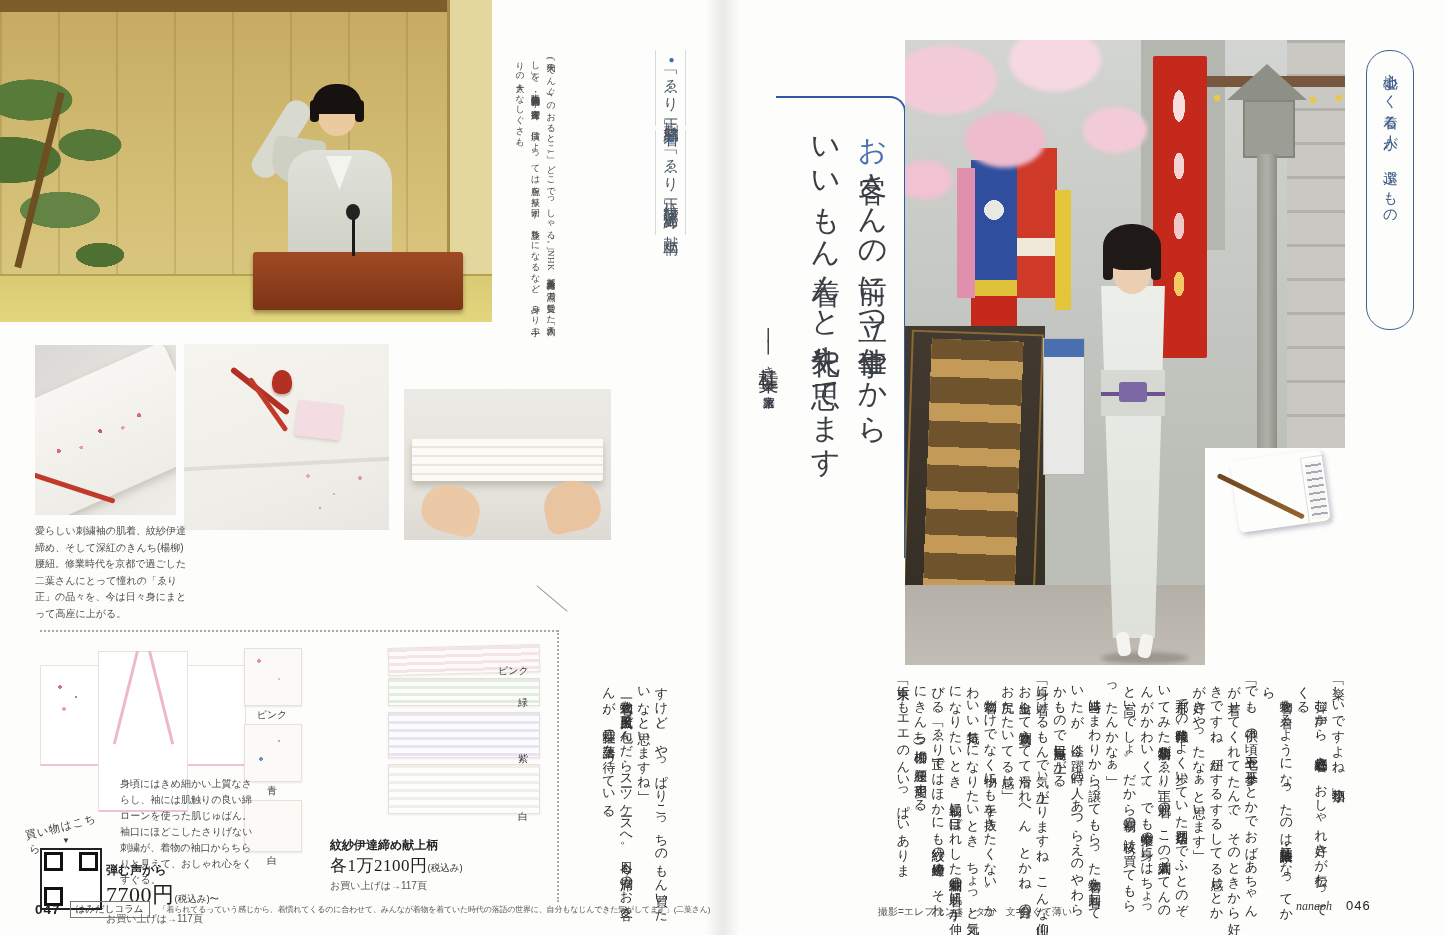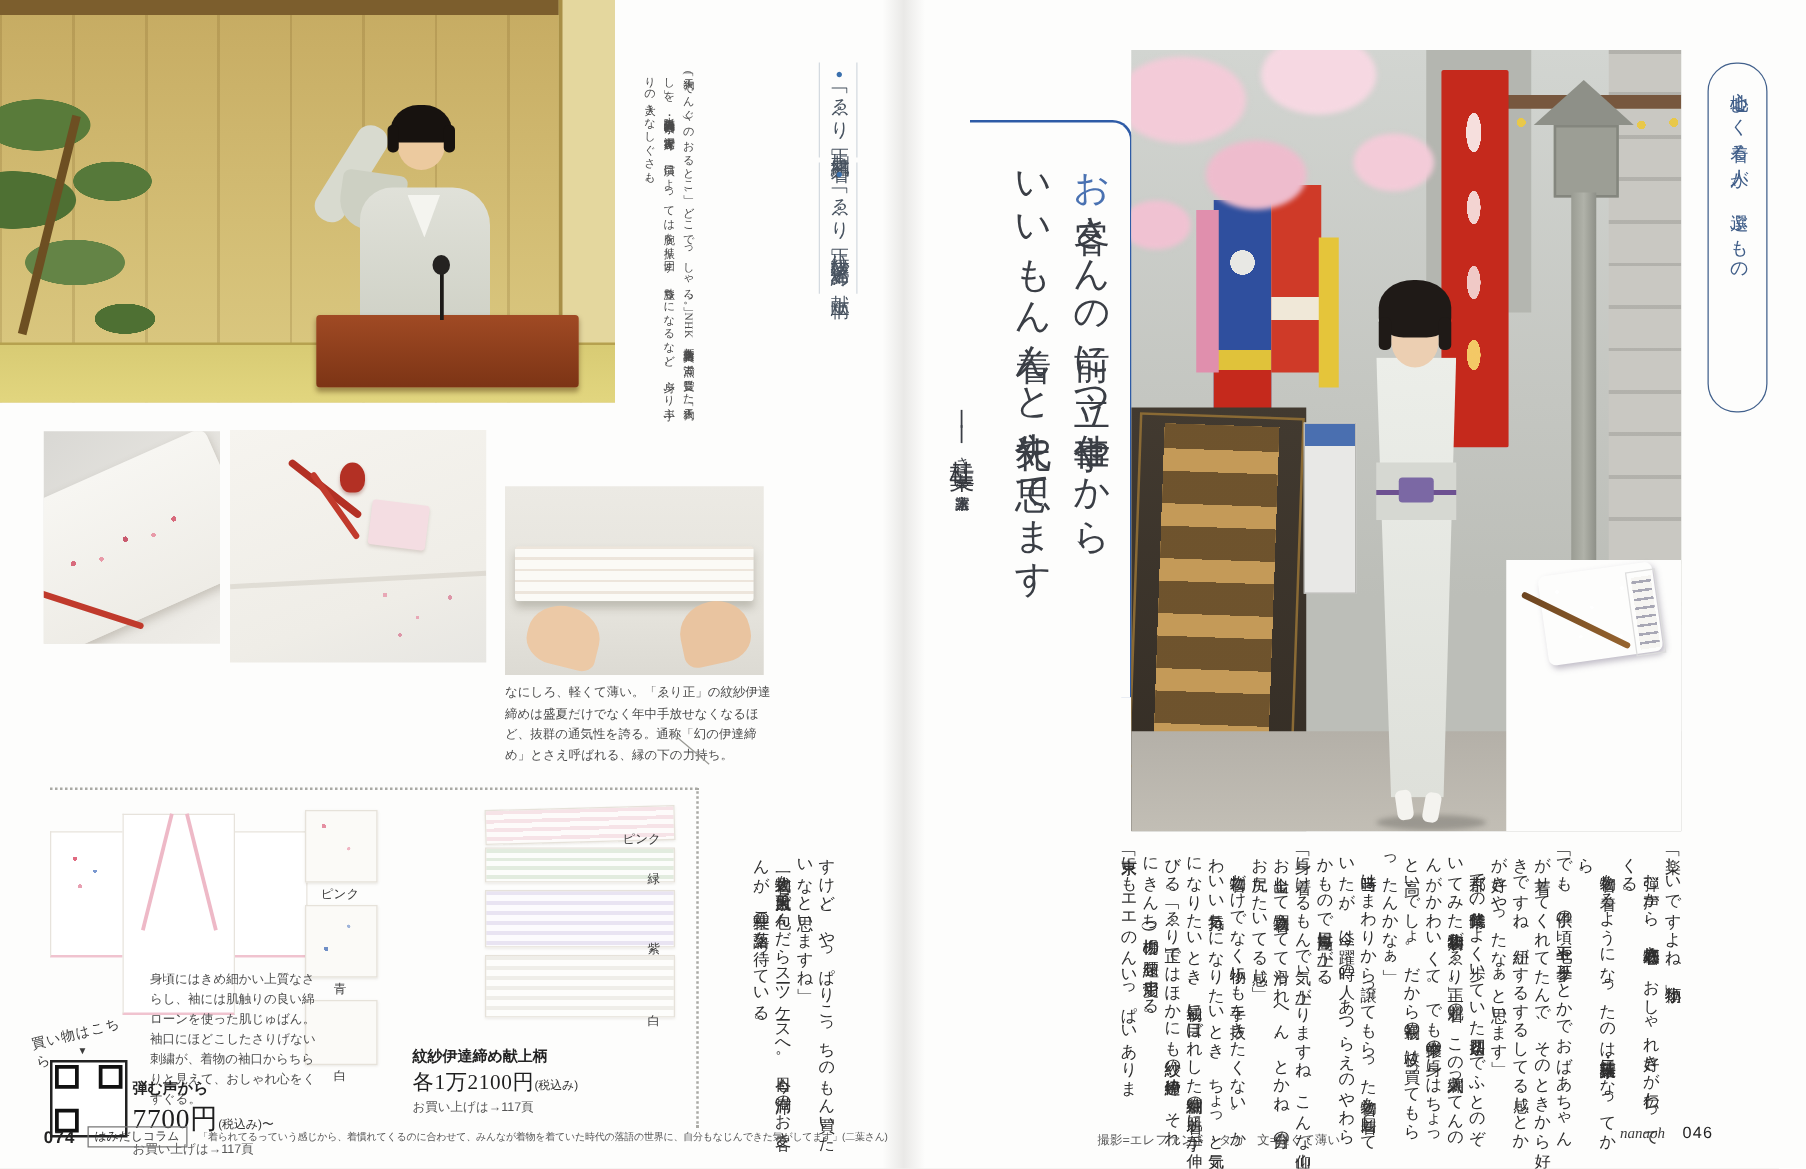--- a/index.html
+++ b/index.html
@@ -310,21 +310,21 @@
     <div class="abs flat-knot"></div>
     <div class="abs flat-pink"></div>
     <div class="abs flat-spots"></div>
   </div>
   <div id="photo-hands" class="abs">
     <div class="abs hands-strip"></div>
     <div class="abs hand-l"></div>
     <div class="abs hand-r"></div>
   </div>
 
-  <div id="caption-datejime" class="abs sans">なにしろ、軽くて薄い。「ゑり正」の紋紗伊達締めは盛夏だけでなく年中手放せなくなるほど、抜群の通気性を誇る。通称「幻の伊達締め」とさえ呼ばれる、縁の下の力持ち。</div>
+  <div id="caption-items" class="abs sans">愛らしい刺繍袖の肌着、紋紗伊達締め、そして深紅のきんち(楊柳)腰紐。修業時代を京都で過ごした二葉さんにとって憧れの「ゑり正」の品々を、今は日々身にまとって高座に上がる。</div>
 
   <div id="dash-top" class="abs"></div>
   <div id="dash-right" class="abs"></div>
   <div id="dash-corner" class="abs"></div>
 
   <div id="hadajuban" class="abs">
     <div class="abs hj-sleeve-l"></div>
     <div class="abs hj-sleeve-r"></div>
     <div class="abs hj-body"></div>
     <div class="abs hj-col-l"></div>
@@ -368,21 +368,21 @@
     <div><span class="product-price" style="font-size:17px;text-align:center;">各1万2100円</span><span class="price-note sans">(税込み)</span></div>
     <div class="purchase-note sans">お買い上げは→117頁</div>
   </div>
 
   <div id="continuation" class="abs vtext">
     <p>すけど、やっぱりこっちのもん買いたいなと思いますね」</p>
     <p class="ind">着物一式を大風呂敷で包んだらスーツケースへ。今日も満席のお客さんが、桂二葉の落語を待っている。</p>
   </div>
 
   <div id="footer-left" class="abs">
-    <span id="page-num-left" class="sans">074</span>
+    <span id="page-num-left" class="sans">047</span>
     <span id="column-tag" class="sans">はみだしコラム</span>
     <span id="column-text" class="sans">「着られてるっていう感じから、着慣れてくるのに合わせて、みんなが着物を着ていた時代の落語の世界に、自分もなじんできた気がしてます」(二葉さん)</span>
   </div>
 
   <div id="gutter" class="abs"></div>
 
   <div id="headline-bracket" class="abs"></div>
   <div id="headline" class="abs vtext">
     <div><span class="blue">お</span><span>客さんの前に立つ仕事やから、</span></div>
     <div>いいもん着んと失礼や思てます</div>

